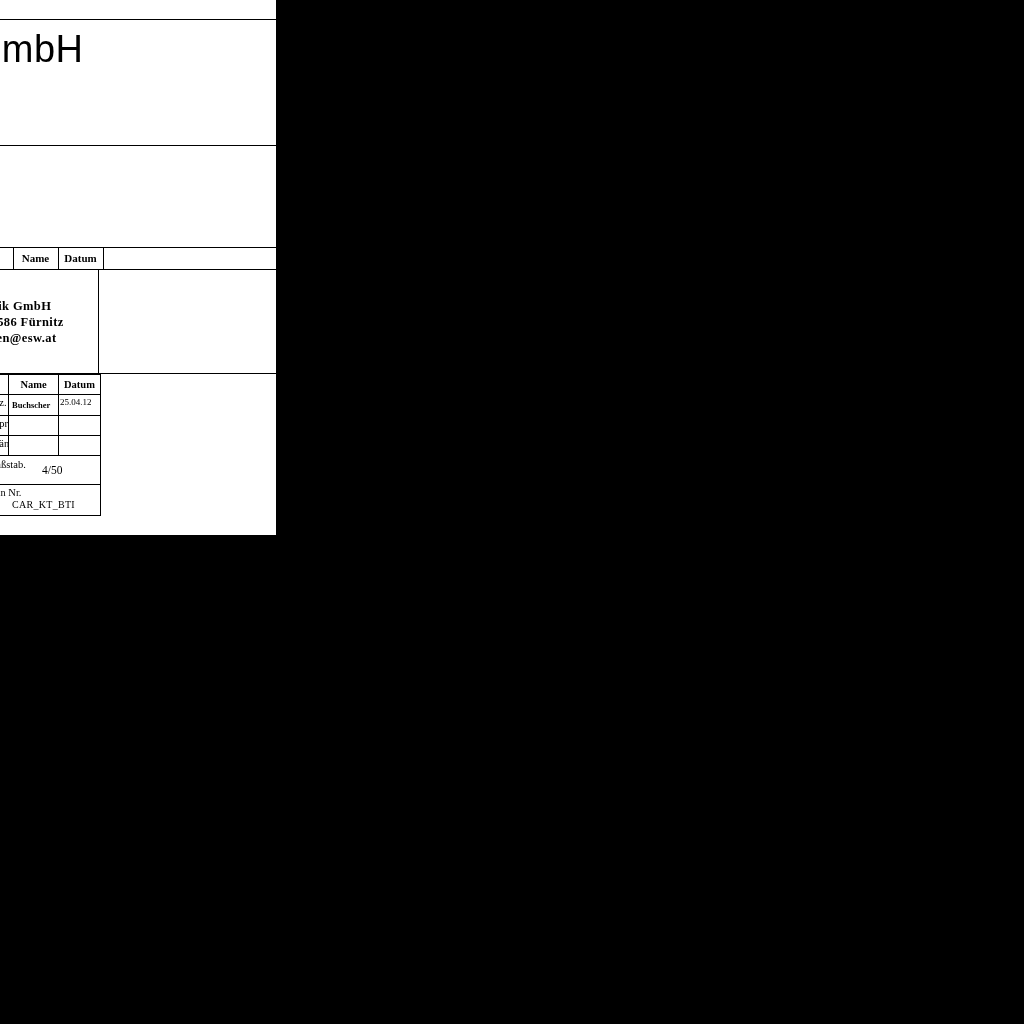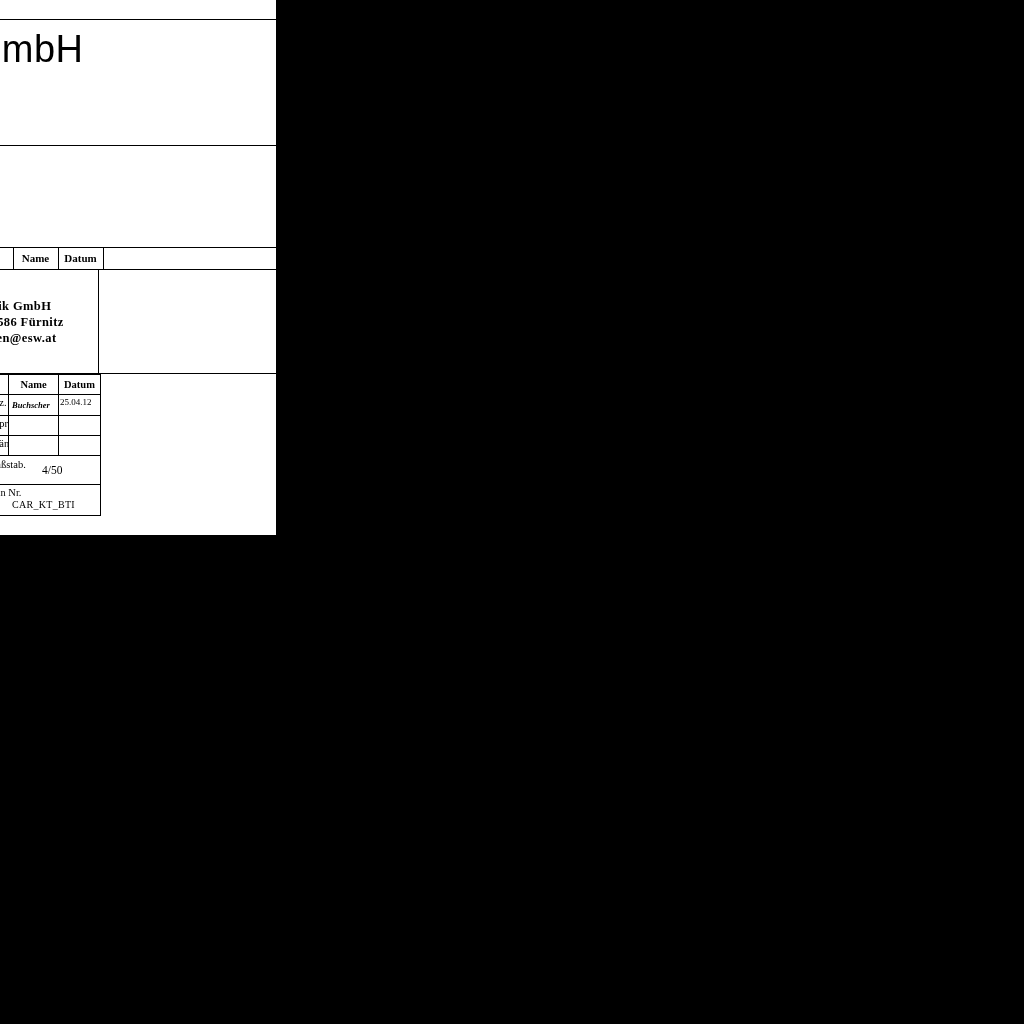--- a/index.html
+++ b/index.html
@@ -205,21 +205,21 @@
     <div id="tbl">
 
       <div class="tcell hdr" style="left:0;top:0;width:25px;height:20px;"></div>
       <div class="tcell hdr" style="left:25px;top:0;width:50px;height:20px;line-height:20px;">Name</div>
       <div class="tcell hdr" style="left:75px;top:0;width:42px;height:20px;line-height:20px;">Datum</div>
 
       <div class="tcell" style="left:0;top:20px;width:25px;height:21px;">
           <span class="pad">Gez.</span>
         </div>
       <div class="tcell" style="left:25px;top:20px;width:50px;height:21px;">
-          <span class="pad" style="font-size:8.5px;font-weight:bold;top:5px;font-style:italic;">Buchscher</span>
+          <span class="pad" style="font-size:8.5px;font-weight:bold;top:5px;">Buchscher</span>
         </div>
       <div class="tcell" style="left:75px;top:20px;width:42px;height:21px;text-align:right;">
           <span class="pad" style="font-size:9px;top:2px;left:1px;">25.04.12</span>
         </div>
 
       <div class="tcell" style="left:0;top:41px;width:25px;height:20px;">
           <span class="pad">Gepr.</span>
         </div>
       <div class="tcell" style="left:25px;top:41px;width:50px;height:20px;">
           <span class="pad"></span>

